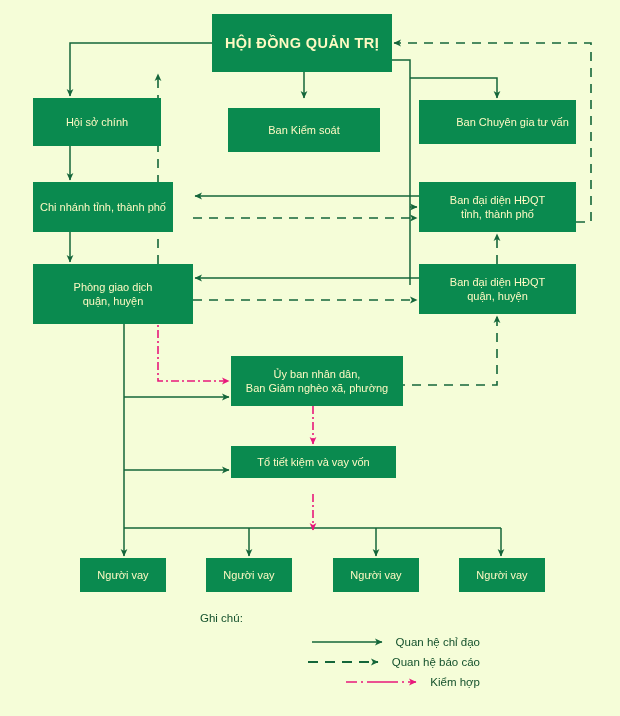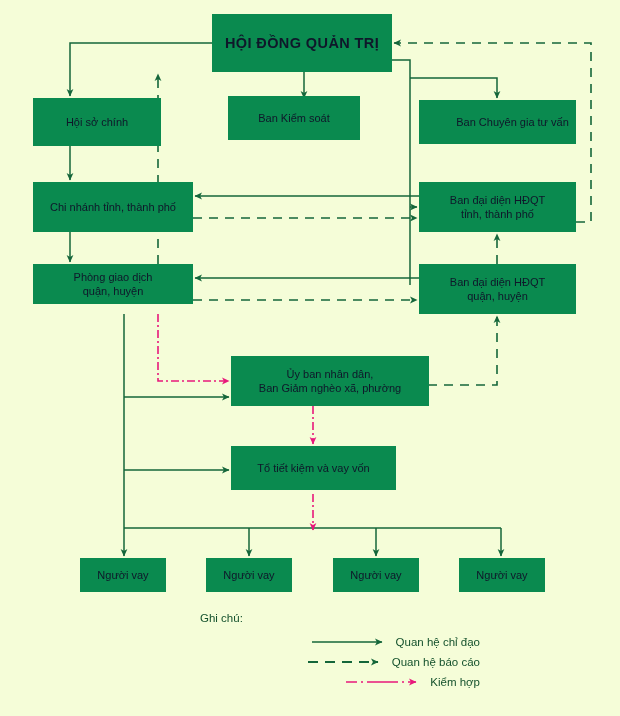--- a/index.html
+++ b/index.html
@@ -21,21 +21,21 @@
   svg.wires {
     position: absolute;
     left: 0;
     top: 0;
     width: 620px;
     height: 716px;
   }
   .node {
     position: absolute;
     background: #0a8a4f;
-    color: #0f172a;
+    color: #fef9c3;
     display: flex;
     align-items: center;
     justify-content: center;
     text-align: center;
     box-sizing: border-box;
     font-size: 11px;
     line-height: 14px;
     font-weight: normal;
     padding: 2px 4px;
     z-index: 3;
@@ -151,53 +151,53 @@
   </svg>
 
   <div class="node root" style="left:212px;top:14px;width:180px;height:58px;">
     <span class="lbl">HỘI ĐỒNG QUẢN TRỊ</span>
   </div>
 
   <div class="node" style="left:33px;top:98px;width:128px;height:48px;">
     <span class="lbl">Hội sở chính</span>
   </div>
 
-  <div class="node" style="left:228px;top:96px;width:132px;height:44px;">
+  <div class="node" style="left:228px;top:108px;width:152px;height:44px;">
     <span class="lbl">Ban Kiểm soát</span>
   </div>
 
   <div class="node" style="left:419px;top:100px;width:157px;height:44px;padding-left:34px;">
     <span class="lbl">Ban Chuyên gia tư vấn</span>
   </div>
 
-  <div class="node" style="left:33px;top:182px;width:160px;height:50px;">
+  <div class="node" style="left:33px;top:182px;width:140px;height:50px;">
     <span class="lbl">Chi nhánh tỉnh, thành phố</span>
   </div>
 
   <div class="node" style="left:419px;top:182px;width:157px;height:50px;">
     <span class="lbl">Ban đại diện HĐQT
 tỉnh, thành phố</span>
   </div>
 
-  <div class="node" style="left:33px;top:264px;width:160px;height:40px;">
+  <div class="node" style="left:33px;top:264px;width:160px;height:60px;">
     <span class="lbl">Phòng giao dịch
 quận, huyện</span>
   </div>
 
   <div class="node" style="left:419px;top:264px;width:157px;height:50px;">
     <span class="lbl">Ban đại diện HĐQT
 quận, huyện</span>
   </div>
 
-  <div class="node" style="left:231px;top:356px;width:198px;height:50px;">
+  <div class="node" style="left:231px;top:356px;width:172px;height:50px;">
     <span class="lbl">Ủy ban nhân dân,
 Ban Giảm nghèo xã, phường</span>
   </div>
 
-  <div class="node" style="left:231px;top:446px;width:165px;height:44px;">
+  <div class="node" style="left:231px;top:446px;width:165px;height:32px;">
     <span class="lbl">Tổ tiết kiệm và vay vốn</span>
   </div>
 
   <div class="node" style="left:80px;top:558px;width:86px;height:34px;">
     <span class="lbl">Người vay</span>
   </div>
 
   <div class="node" style="left:206px;top:558px;width:86px;height:34px;">
     <span class="lbl">Người vay</span>
   </div>

